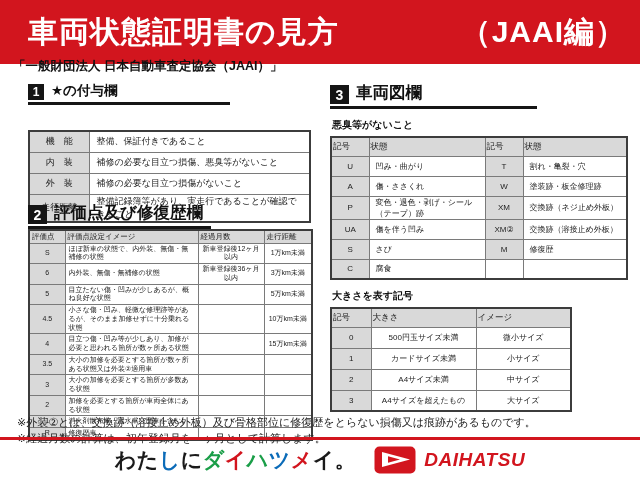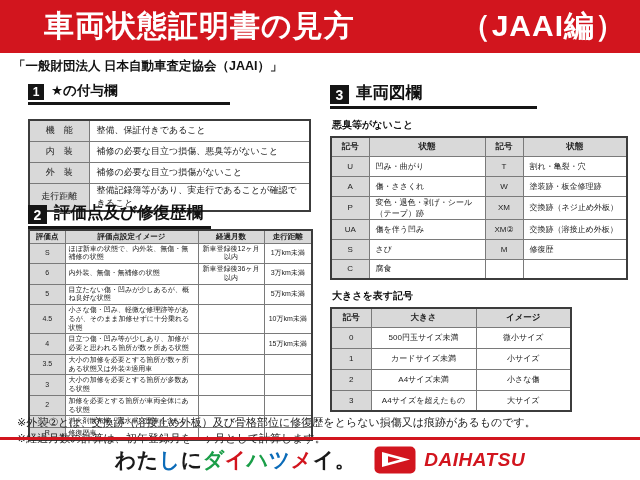--- a/index.html
+++ b/index.html
@@ -1,42 +1,42 @@
 <!DOCTYPE html>
 <html><head>
 <meta charset="utf-8">
 <style>
   html,body{margin:0;padding:0;}
   body{
     width:640px;height:480px;position:relative;overflow:hidden;background:#ffffff;
     font-family:"Liberation Sans","DejaVu Sans",sans-serif;color:#1a1a1a;
   }
   
-  .banner{position:absolute;left:0;top:0;width:640px;height:53px;background:#d2151e;
+  .banner{position:absolute;left:0;top:0;width:640px;height:64px;background:#d2151e;
     display:flex;align-items:center;justify-content:space-between;
-    padding:0 14px 0 44px;box-sizing:border-box;}
+    padding:0 14px 0 28px;box-sizing:border-box;}
   .banner span{color:#fff;font-size:30px;font-weight:bold;letter-spacing:1px;white-space:nowrap;}
   .subtitle{position:absolute;left:13px;top:58px;font-size:12.5px;font-weight:bold;color:#111;white-space:nowrap;}
   
   .sec-header{display:flex;align-items:flex-end;gap:7px;border-bottom:3px solid #151515;padding-bottom:2px;box-sizing:border-box;}
   .badge{background:#151515;color:#fff;font-weight:bold;display:flex;align-items:center;justify-content:center;flex:0 0 auto;}
   .sec-header.small .badge{width:16px;height:16px;font-size:12px;}
   .sec-header.large .badge{width:19px;height:19px;font-size:14px;}
   .sec-header .sec-title{font-weight:bold;color:#111;white-space:nowrap;}
   .sec-header.small .sec-title{font-size:13.5px;}
   .sec-header.large .sec-title{font-size:16.5px;}
   
   table{border-collapse:collapse;border:2px solid #3c3c3c;table-layout:fixed;}
   td,th{border:1px solid #7a7a7a;color:#222;box-sizing:border-box;overflow:hidden;}
-  th{background:#d9d9d9;font-weight:bold;text-align:center;}
+  th{background:#d9d9d9;font-weight:normal;text-align:left;}
   .gray{background:#d9d9d9;}
   
   #sec1{position:absolute;left:28px;top:82px;width:283px;}
   #sec1 .sec-header{width:202px;}
-  .t1{width:283px;margin-top:14px;}
+  .t1{width:283px;margin-top:25px;}
   .t1 td{font-size:9px;height:21px;padding:0 7px;}
   .t1 .lbl{width:60px;text-align:center;padding:0 2px;}
   
   #sec2{position:absolute;left:28px;top:202px;width:283px;}
   #sec2 .sec-header{width:183px;}
   .t2{width:283px;}
   .t2 th{font-size:7.5px;height:13px;padding:0 2px;}
   .t2 td{font-size:7px;line-height:1.25;padding:1px 3px;height:12px;}
   .t2 .c0{text-align:center;padding:1px 1px;}
   .t2 .num{text-align:center;}
@@ -257,21 +257,21 @@
       <td>微小サイズ</td>
     </tr>
     <tr>
       <td class="gray">1</td>
       <td>カードサイズ未満</td>
       <td>小サイズ</td>
     </tr>
     <tr>
       <td class="gray">2</td>
       <td>A4サイズ未満</td>
-      <td>小さな傷</td>
+      <td>中サイズ</td>
     </tr>
     <tr>
       <td class="gray">3</td>
       <td>A4サイズを超えたもの</td>
       <td>大サイズ</td>
     </tr>
   </tbody>
     </table>
 </div>
 

